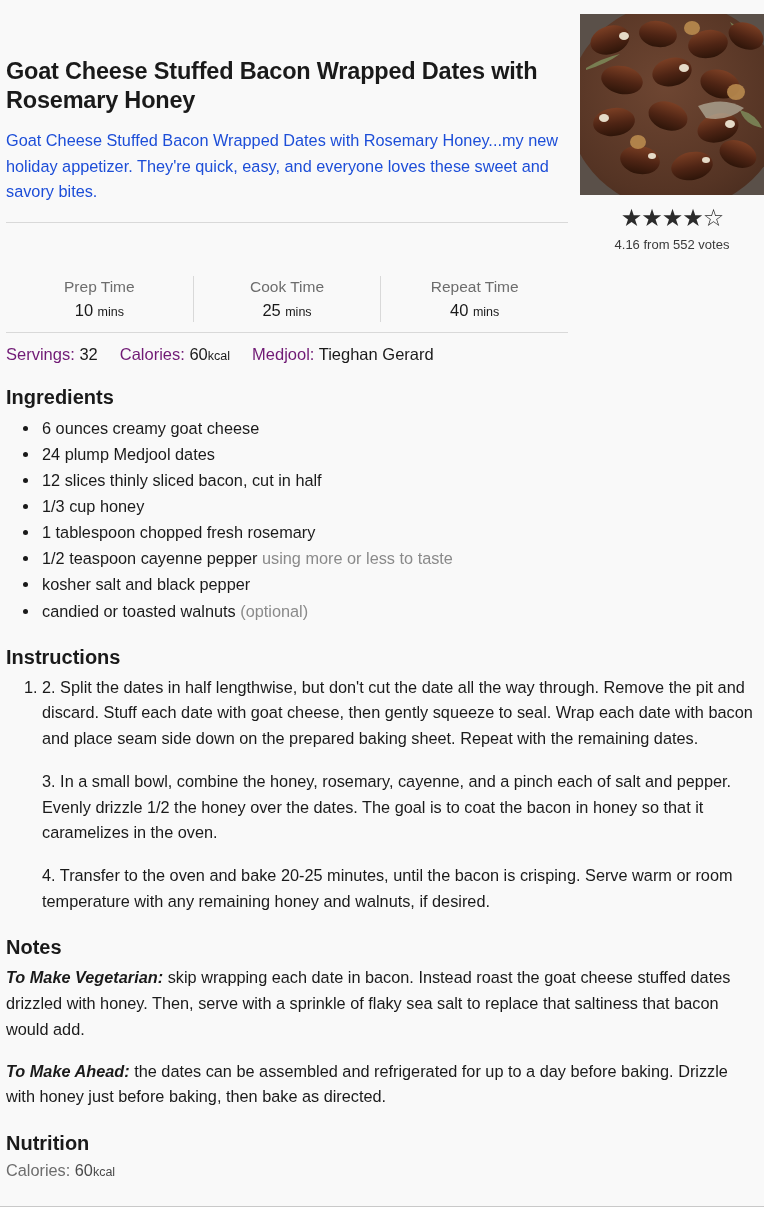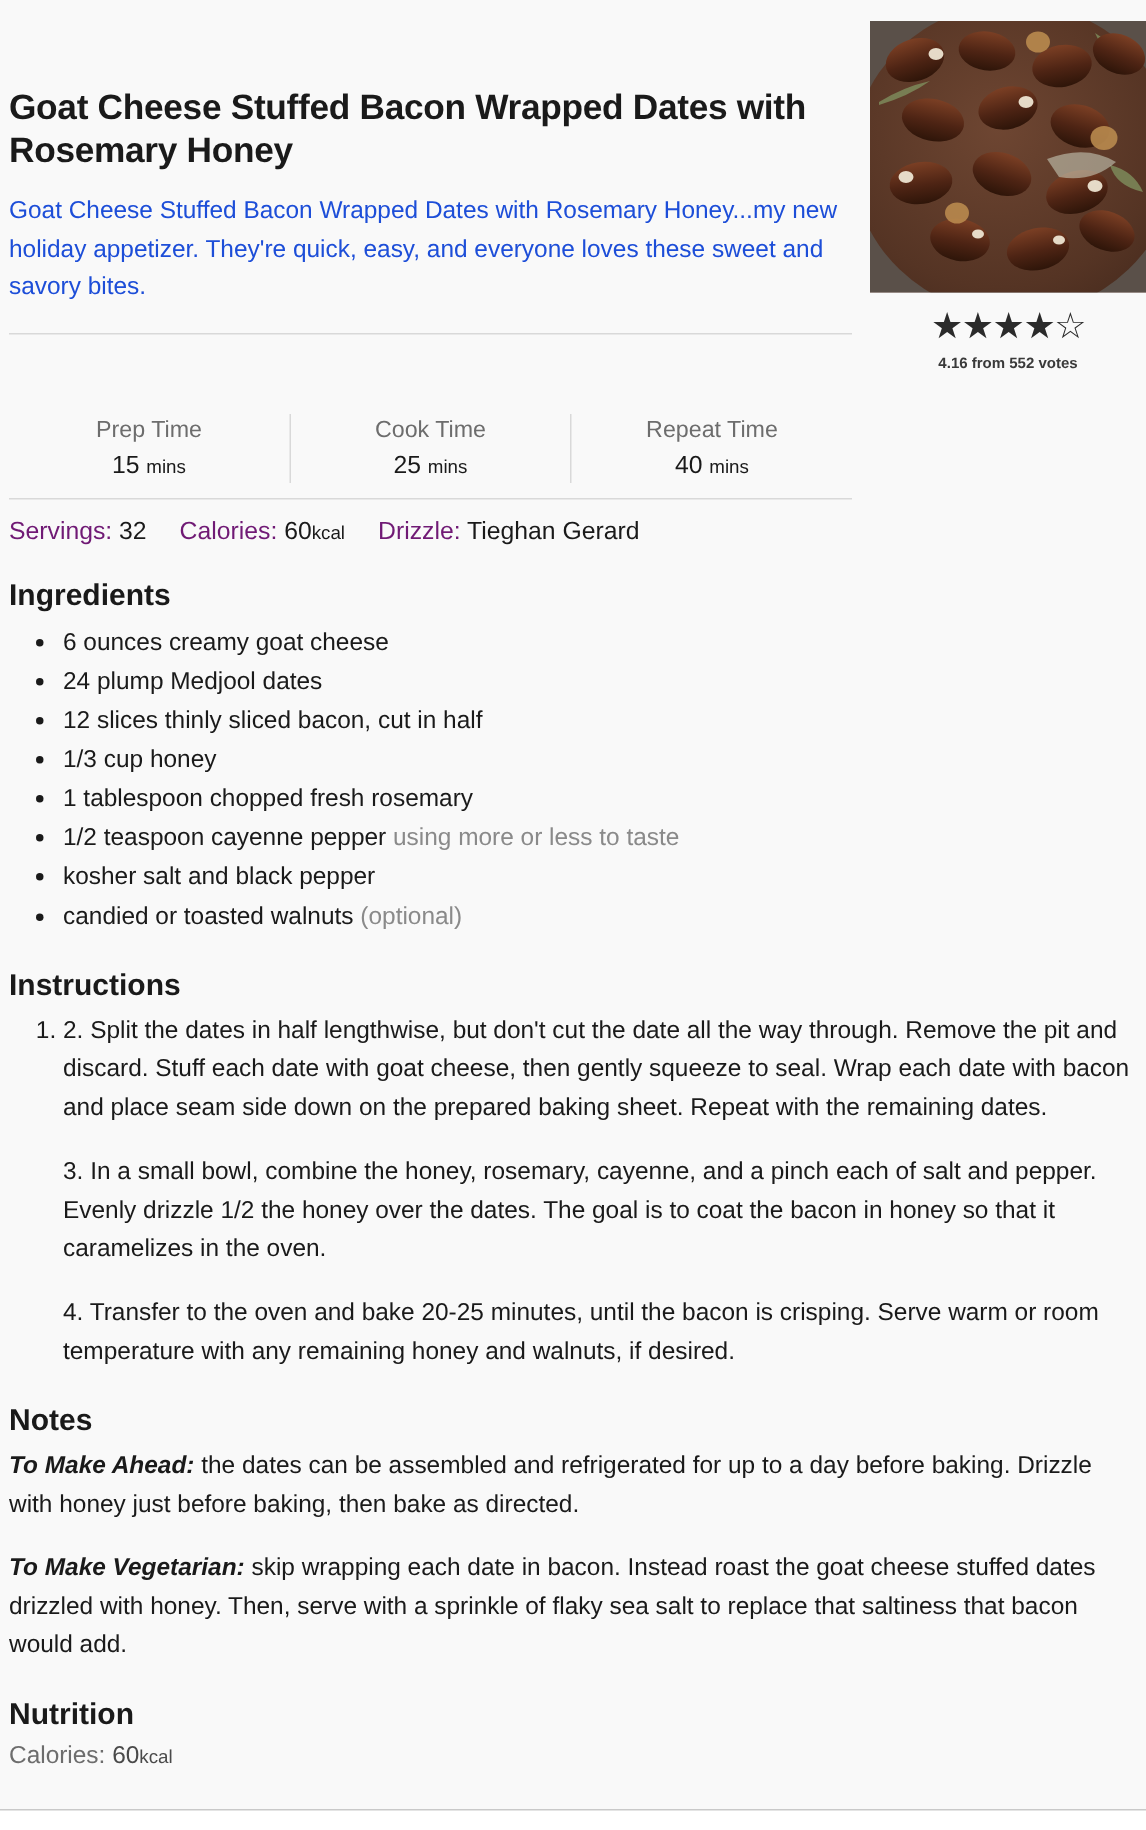--- a/index.html
+++ b/index.html
@@ -71,23 +71,22 @@
     white-space: nowrap;
   }
   .star {
     display: inline-block;
     font-size: 24px;
     color: #2b2b2b;
     letter-spacing: -1px;
   }
   .rating-text {
     margin-top: 7px;
-    font-size: 10px;
+    font-size: 13px;
     color: #3a3a3a;
-    font-weight: bold;
   }
 
   
   .times {
     margin-top: 18px;
     border-top: 1px solid #d9d9d9;
     border-bottom: 1px solid #d9d9d9;
     display: flex;
     width: 562px;
     padding: 9px 0 10px 0;
@@ -277,37 +276,37 @@
   <div class="card-inner">
 
     <div class="header-block">
       <h1 class="recipe-title">Goat Cheese Stuffed Bacon Wrapped Dates with Rosemary Honey</h1>
       <p class="recipe-summary">Goat Cheese Stuffed Bacon Wrapped Dates with Rosemary Honey...my new holiday appetizer. They're quick, easy, and everyone loves these sweet and savory bites.</p>
     </div>
 
     <div class="times">
       <div class="time-col">
         <span class="time-label">Prep Time</span>
-        <span class="time-value">15</span>
+        <span class="time-value">10</span>
         <span class="time-unit">mins</span>
       </div>
       <div class="time-col">
         <span class="time-label">Cook Time</span>
         <span class="time-value">25</span>
         <span class="time-unit">mins</span>
       </div>
       <div class="time-col">
         <span class="time-label">Repeat Time</span>
         <span class="time-value">40</span>
         <span class="time-unit">mins</span>
       </div>
     </div>
 
     <div class="meta-row">
-      <span class="meta-item"><span class="meta-label">Servings:</span> <span class="meta-value">32</span></span><span class="meta-item"><span class="meta-label">Calories:</span> <span class="meta-value">60</span><span class="meta-unit">kcal</span></span><span class="meta-item"><span class="meta-label">Drizzle:</span> <span class="meta-value">Tieghan Gerard</span></span>
+      <span class="meta-item"><span class="meta-label">Servings:</span> <span class="meta-value">32</span></span><span class="meta-item"><span class="meta-label">Calories:</span> <span class="meta-value">60</span><span class="meta-unit">kcal</span></span><span class="meta-item"><span class="meta-label">Medjool:</span> <span class="meta-value">Tieghan Gerard</span></span>
     </div>
 
     <h2 class="section-heading">Ingredients</h2>
     <ul class="ingredients">
       <li><span>6 ounces creamy goat cheese</span></li>
       <li><span>24 plump Medjool dates</span></li>
       <li><span>12 slices thinly sliced bacon, cut in half</span></li>
       <li><span>1/3 cup honey</span></li>
       <li><span>1 tablespoon chopped fresh rosemary</span></li>
       <li><span>1/2 teaspoon cayenne pepper</span> <span class="ing-note">using more or less to taste</span></li>
@@ -319,22 +318,22 @@
     <ol class="instructions">
       <li>
         <p>2. Split the dates in half lengthwise, but don't cut the date all the way through. Remove the pit and discard. Stuff each date with goat cheese, then gently squeeze to seal. Wrap each date with bacon and place seam side down on the prepared baking sheet. Repeat with the remaining dates.</p>
         <p>3. In a small bowl, combine the honey, rosemary, cayenne, and a pinch each of salt and pepper. Evenly drizzle 1/2 the honey over the dates. The goal is to coat the bacon in honey so that it caramelizes in the oven.</p>
         <p>4. Transfer to the oven and bake 20-25 minutes, until the bacon is crisping. Serve warm or room temperature with any remaining honey and walnuts, if desired.</p>
       </li>
     </ol>
 
     <h2 class="section-heading">Notes</h2>
     <div class="notes-block">
+      <p><span class="note-lead">To Make Vegetarian:</span><span> skip wrapping each date in bacon. Instead roast the goat cheese stuffed dates drizzled with honey. Then, serve with a sprinkle of flaky sea salt to replace that saltiness that bacon would add.</span></p>
       <p><span class="note-lead">To Make Ahead:</span><span> the dates can be assembled and refrigerated for up to a day before baking. Drizzle with honey just before baking, then bake as directed.</span></p>
-      <p><span class="note-lead">To Make Vegetarian:</span><span> skip wrapping each date in bacon. Instead roast the goat cheese stuffed dates drizzled with honey. Then, serve with a sprinkle of flaky sea salt to replace that saltiness that bacon would add.</span></p>
     </div>
 
     <h2 class="section-heading">Nutrition</h2>
     <p class="nutrition-line"><span>Calories:</span> <span class="nutrition-value">60</span><span class="nutrition-unit">kcal</span></p>
 
     <div class="card-bottom-pad"></div>
   </div>
 </div>
 
 <div class="footer-band"></div>

